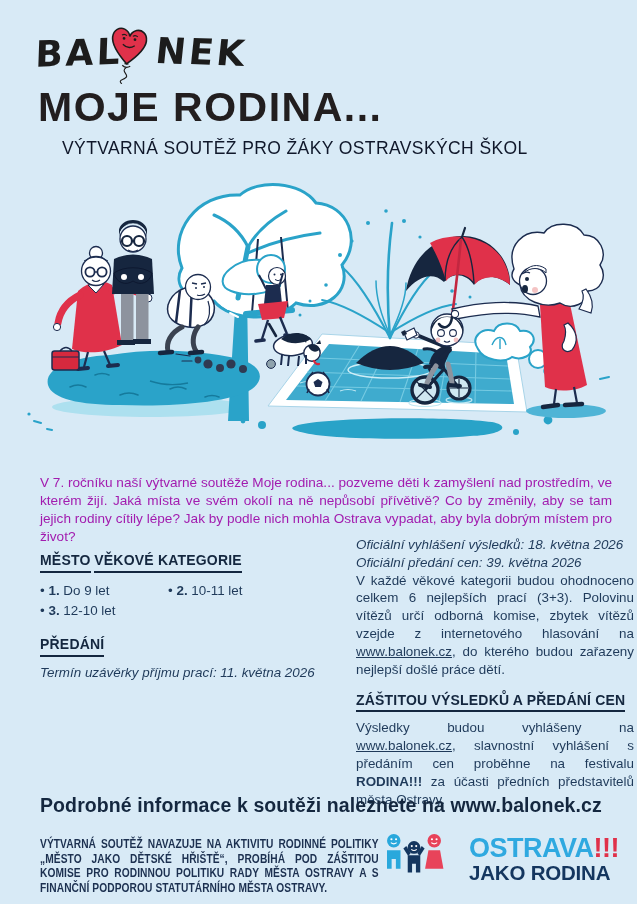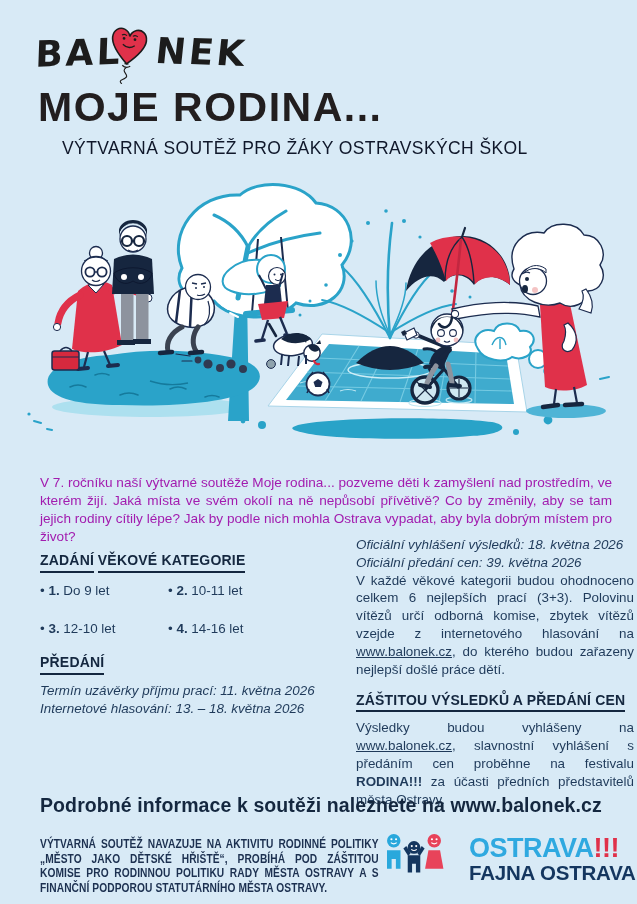--- a/index.html
+++ b/index.html
@@ -17,21 +17,21 @@
   
   .intro{position:absolute;left:40px;top:460px;width:572px;font-size:13.6px;line-height:1.34;color:#a21caf;text-align:justify;}
 
   
   .col{position:absolute;top:536px;font-size:13.4px;line-height:1.33;color:#1f3a5a;}
   .col-left{left:40px;width:281px;}
   .col-right{left:317px;width:278px;margin-left:39px;}
   .heading{display:inline-block;font-size:14px;font-weight:bold;letter-spacing:.2px;color:#14273f;border-bottom:2px solid #14273f;padding-bottom:1px;margin:0 0 7px 0;}
   .para{margin:0;text-align:justify;}
   .mt{margin-top:15px;}
-  .cats{display:grid;grid-template-columns:128px 1fr;row-gap:21px;margin-top:2px;}
+  .cats{display:grid;grid-template-columns:128px 1fr;row-gap:3px;margin-top:2px;}
   .cat .num{font-weight:bold;}
   .italic-line{font-style:italic;margin:0;}
   .link{color:#1f3a5a;text-decoration:underline;cursor:pointer;}
   .bold-inline{font-weight:bold;}
 
   
   .info-line{position:absolute;left:40px;top:794px;width:580px;font-size:19.5px;font-weight:bold;color:#14273f;letter-spacing:.1px;}
 
   
   .footer-text{position:absolute;left:40px;top:837px;width:408px;transform:scaleX(.83);transform-origin:left top;
@@ -289,49 +289,43 @@
       <ellipse cx="525" cy="116" rx="3" ry="4" fill="#16263f"></ellipse>
       <circle cx="535" cy="117" r="3" fill="#f0a9a9" opacity="0.7"></circle>
       <path d="M556 216 L554 231 M574 214 L577 230" stroke="#1c2c4f" stroke-width="2.2"></path>
       <path d="M543 234 l 15 -2 M565 232 l 17 -1" stroke="#16263f" stroke-width="4.5" stroke-linecap="round"></path>
     </g>
   </svg>
 
   <p class="intro">V 7. ročníku naší výtvarné soutěže Moje rodina... pozveme děti k zamyšlení nad prostředím, ve kterém žijí. Jaká místa ve svém okolí na ně nepůsobí přívětivě? Co by změnily, aby se tam jejich rodiny cítily lépe? Jak by podle nich mohla Ostrava vypadat, aby byla dobrým místem pro život?</p>
 
   <div class="col col-left">
-    <div class="heading">ZADÁNÍ</div>
+    <div class="heading">MĚSTO</div>
 
     <div class="heading mt">VĚKOVÉ KATEGORIE</div>
     <div class="cats">
       <div class="cat">
         <span>•</span>
         <span class="num">1.</span>
         <span>Do 9 let</span>
       </div>
       <div class="cat">
         <span>•</span>
         <span class="num">2.</span>
         <span>10-11 let</span>
       </div>
       <div class="cat">
         <span>•</span>
         <span class="num">3.</span>
         <span>12-10 let</span>
       </div>
-      <div class="cat">
-        <span>•</span>
-        <span class="num">4.</span>
-        <span>14-16 let</span>
-      </div>
     </div>
 
     <div class="heading mt">PŘEDÁNÍ</div>
     <p class="italic-line">Termín uzávěrky příjmu prací: 11. května 2026</p>
-    <p class="italic-line">Internetové hlasování: 13. – 18. května 2026</p>
   </div>
 
   <div class="col col-right">
     <p class="italic-line">Oficiální vyhlášení výsledků: 18. května 2026</p>
     <p class="italic-line">Oficiální předání cen: 39. května 2026</p>
 
     <p class="para"><span>V každé věkové kategorii budou ohodnoceno celkem 6 nejlepších prací (3+3). Polovinu vítězů určí odborná komise, zbytek vítězů vzejde z internetového hlasování na </span><a class="link">www.balonek.cz</a><span>, do kterého budou zařazeny nejlepší došlé práce dětí.</span></p>
 
     <div class="heading" style="margin-top:12px;">ZÁŠTITOU VÝSLEDKŮ A PŘEDÁNÍ CEN</div>
     <p class="para"><span>Výsledky budou vyhlášeny na </span><a class="link">www.balonek.cz</a><span>, slavnostní vyhlášení s předáním cen proběhne na festivalu </span><span class="bold-inline">RODINA!!!</span><span> za účasti předních představitelů města Ostravy.</span></p>
@@ -362,17 +356,17 @@
       <g fill="#e8435a">
         <circle cx="52" cy="9" r="7"></circle>
         <path d="M46 19 L58 19 L61.5 38 L42.5 38 Z"></path>
         <circle cx="49.6" cy="7.5" r="1.1" fill="#ffffff"></circle>
         <circle cx="54.4" cy="7.5" r="1.1" fill="#ffffff"></circle>
         <path d="M49 11 q 3 2.6 6 0" stroke="#ffffff" stroke-width="1.3" fill="none"></path>
       </g>
     </svg>
     <div class="fl-text">
       <div class="fl-line1"><span class="fl-ostrava">OSTRAVA</span><span class="fl-bangs">!!!</span></div>
-      <div class="fl-line2">FAJNA OSTRAVA</div>
+      <div class="fl-line2">JAKO RODINA</div>
     </div>
   </div>
 
 </div>
 
 </body></html>

